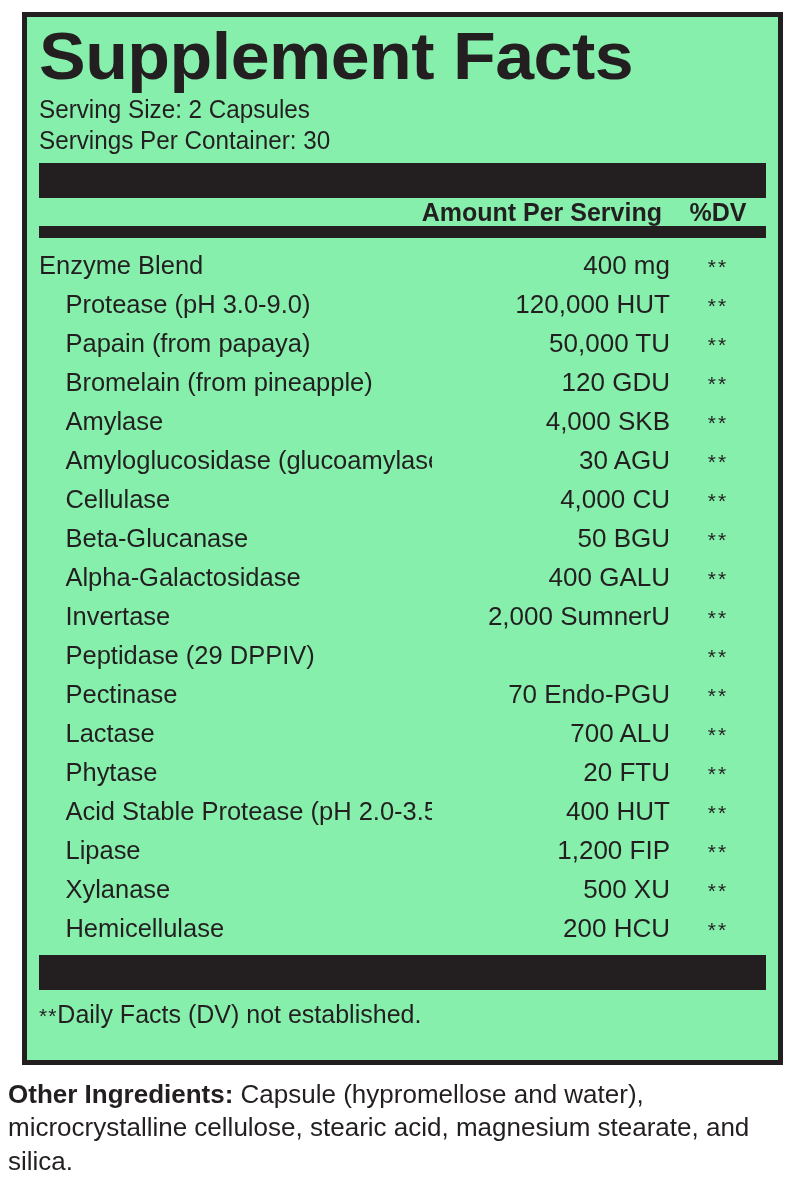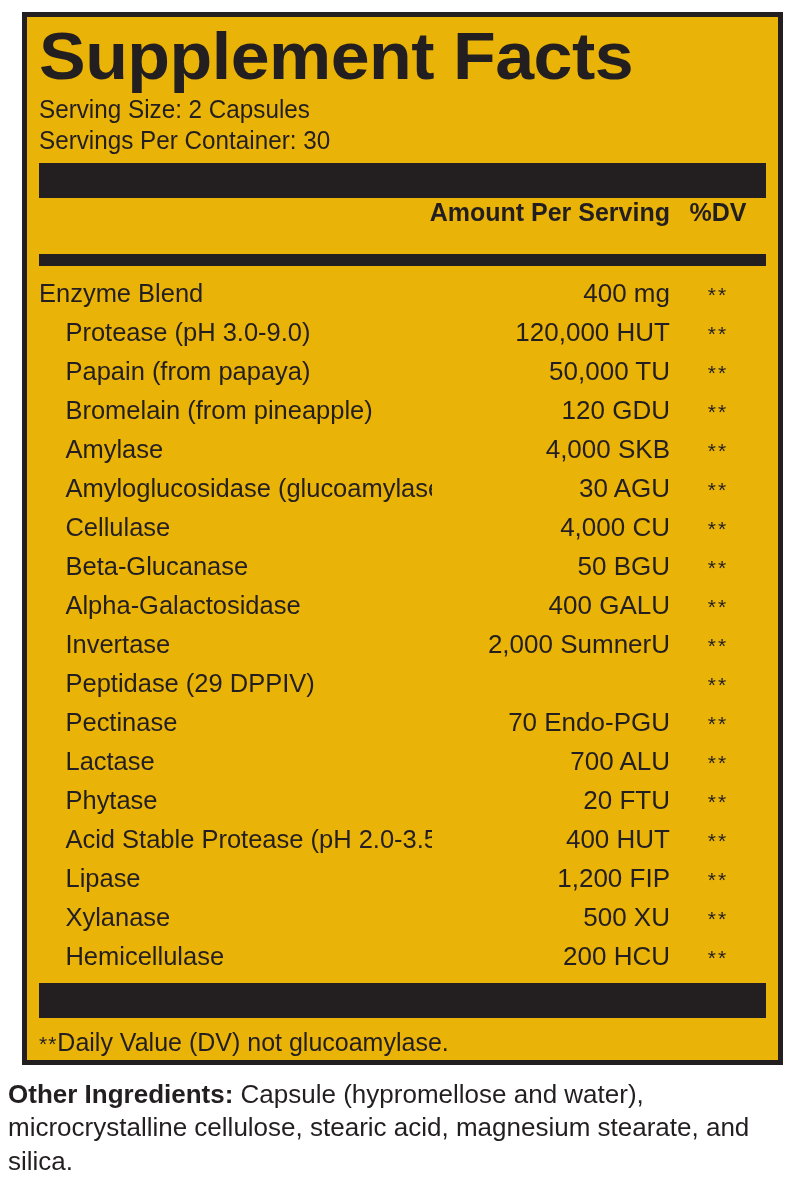--- a/index.html
+++ b/index.html
@@ -24,21 +24,21 @@
   }
 
   
   .panel {
     position: absolute;
     left: 22px;
     top: 12px;
     width: 761px;
     height: 1053px;
     border: 5px solid #231f20;
-    background: #eab308;
+    background: #86efac;
   }
 
   .panel-inner {
     position: relative;
     width: 100%;
     height: 100%;
     padding: 0 12px;
   }
 
   
@@ -70,23 +70,24 @@
   }
   .bar-thick { height: 35px; margin-top: 8px; }
   .bar-med   { height: 12px; margin-top: 0px; }
   .bar-bottom{ height: 35px; margin-top: 3px; }
 
   
   .col-head {
     display: flex;
     align-items: baseline;
     justify-content: flex-end;
-    height: 56px;
+    height: 28px;
     font-weight: bold;
     font-size: 25px;
+    gap: 8px;
   }
   .col-head .amount-head {
     text-align: right;
     white-space: nowrap;
     padding-right: 0;
   }
   .col-head .dv-head {
     width: 96px;
     text-align: center;
     white-space: nowrap;
@@ -252,21 +253,21 @@
           <div class="ing-row sub">
             <div class="ing-name">Hemicellulase</div>
             <div class="ing-amount">200 HCU</div>
             <div class="ing-dv">**</div>
           </div>
         </div>
 
       <div class="bar bar-bottom"></div>
 
       <div class="footnote">
-        <span class="stars">**</span><span>Daily Value (DV) not glucoamylase.</span>
+        <span class="stars">**</span><span>Daily Facts (DV) not established.</span>
       </div>
 
     </div>
   </div>
 
   <div class="other-ing">
     <b>Other Ingredients:</b><span> Capsule (hypromellose and water), microcrystalline cellulose, stearic acid, magnesium stearate, and silica.</span>
   </div>
 
 </div>

